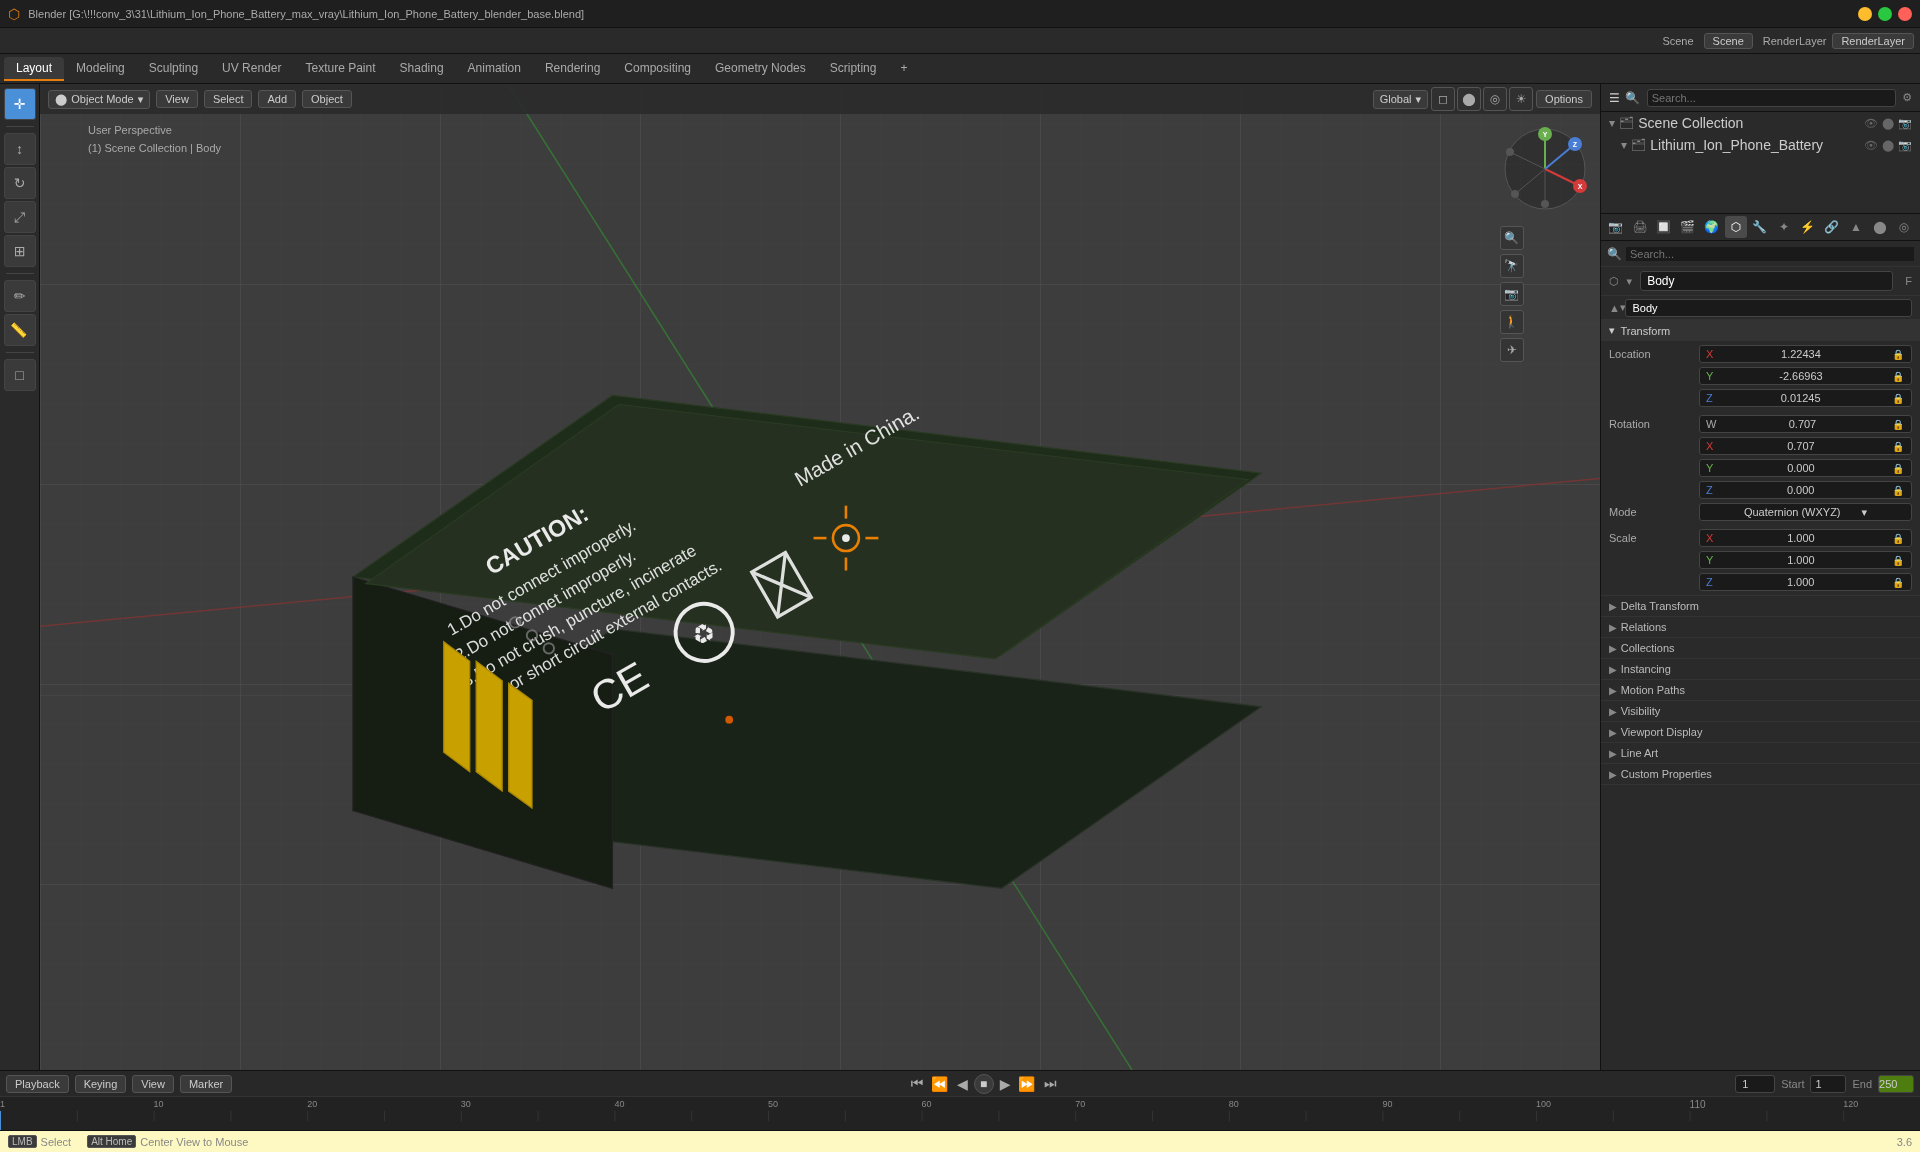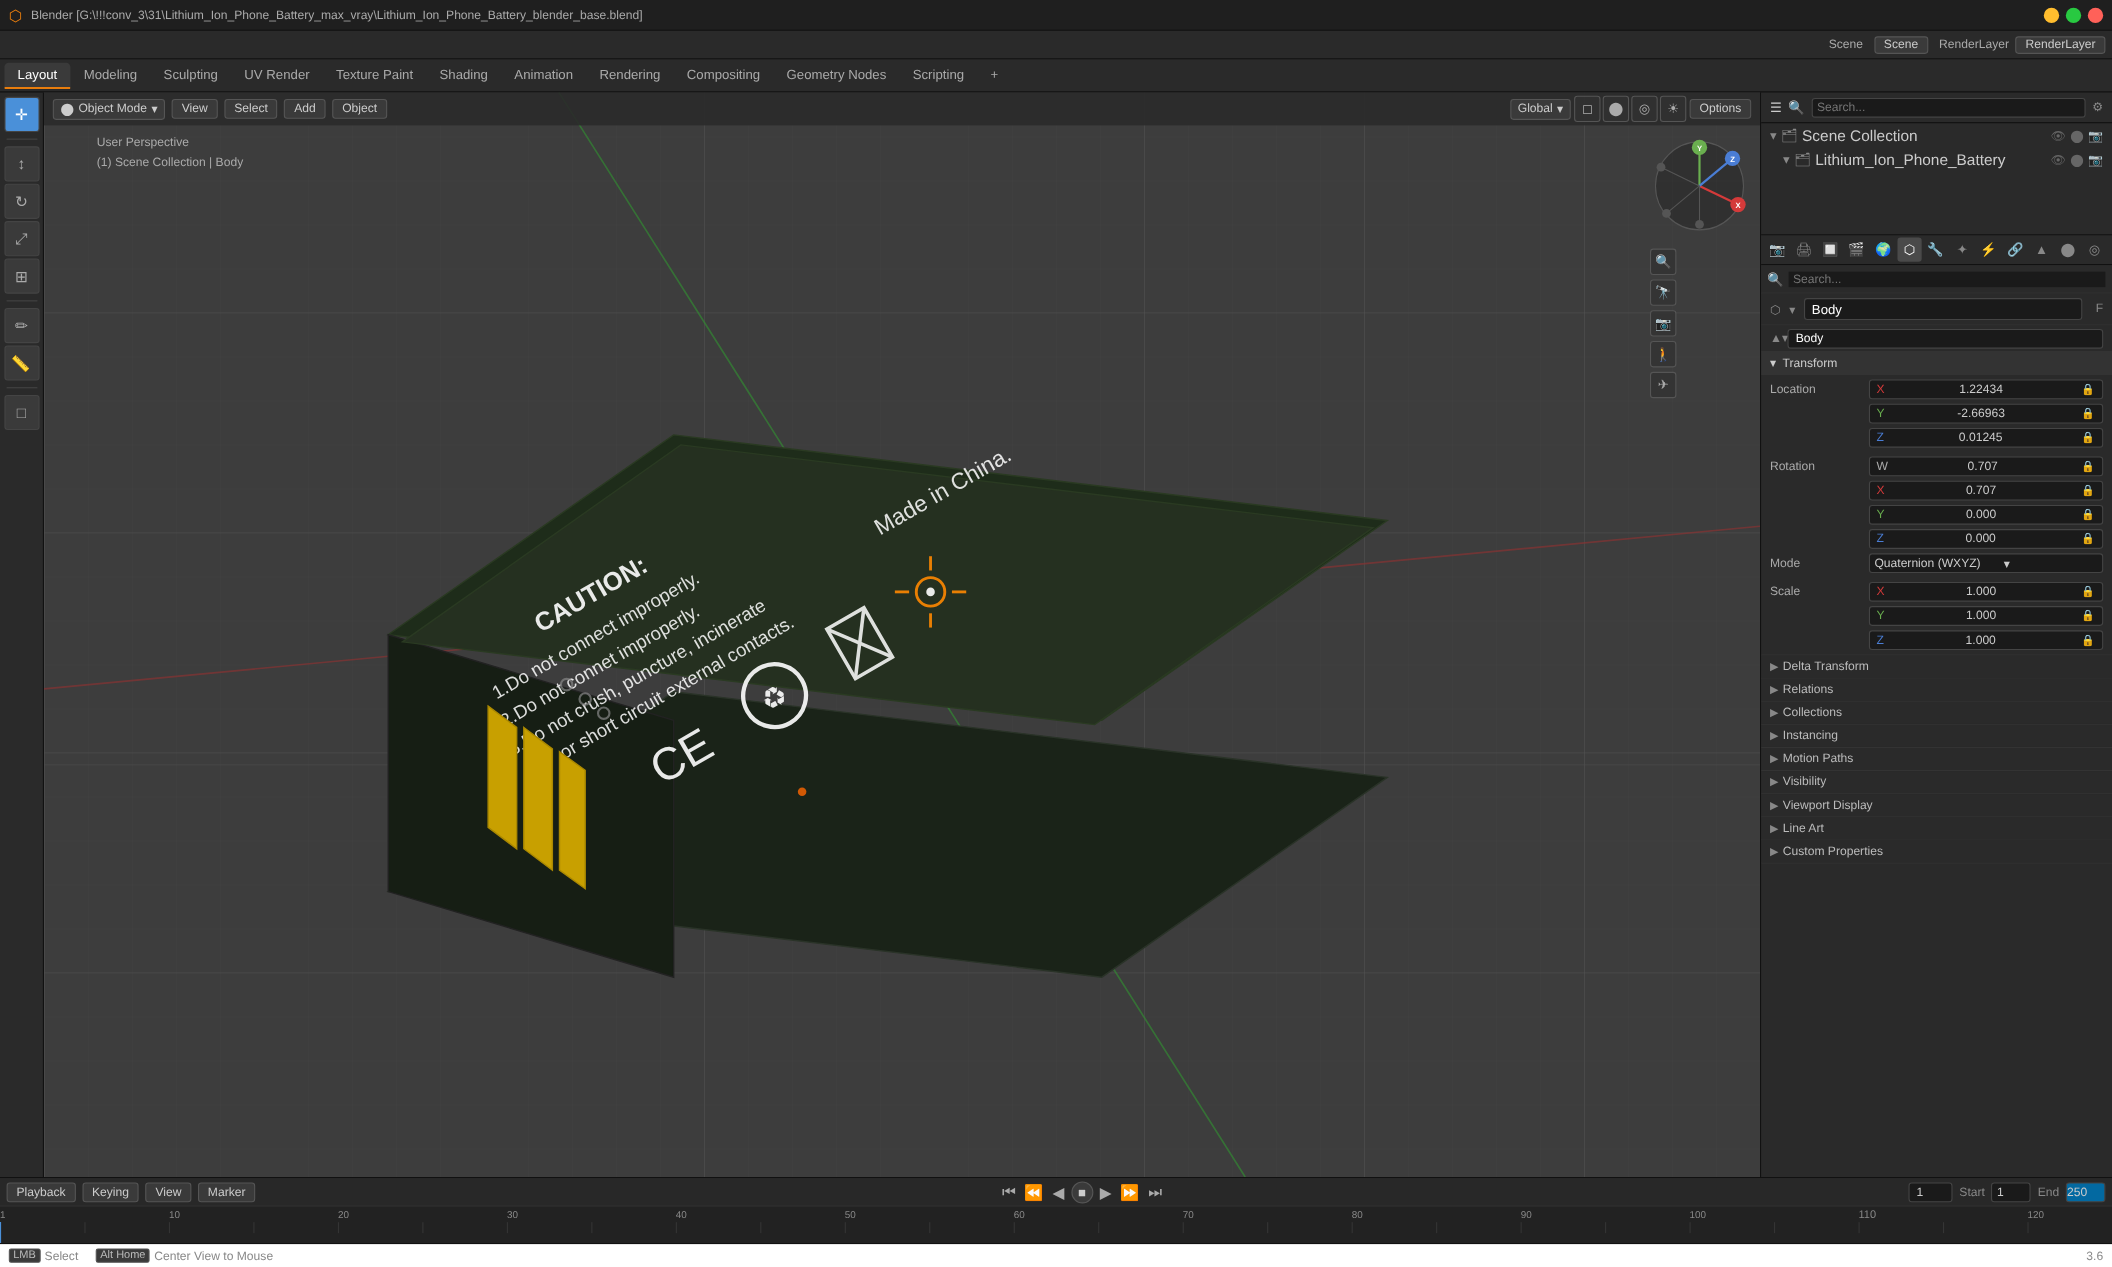--- a/index.html
+++ b/index.html
@@ -279,21 +279,21 @@
       flex: 1;
       height: 34px;
       position: relative;
       background: #222;
       overflow: hidden;
     }
 
     
     #statusbar {
       height: 22px;
-      background: #ffffff;
+      background: #fef9c3;
       border-top: 1px solid #111;
       display: flex;
       align-items: center;
       padding: 0 8px;
       gap: 16px;
       flex-shrink: 0;
     }
     .status-item {
       color: #888;
       font-size: 11px;
@@ -433,21 +433,21 @@
     .dropdown-field {
       background: #1a1a1a;
       border: 1px solid #444;
       border-radius: 3px;
       color: #ccc;
       font-size: 11px;
       padding: 1px 4px;
       height: 18px;
       display: flex;
       align-items: center;
-      justify-content: flex-start;
+      justify-content: center;
       cursor: pointer;
       gap: 21px;
     }
   </style>
 </head>
 <body>
 
 <div id="app">
 
   <div id="titlebar">
@@ -906,21 +906,21 @@
           <span class="timeline-btn">⏭</span>
         </div>
 
         <span style="flex:1;"></span>
 
         <div style="background:#1a1a1a; border:1px solid #444; border-radius:3px; color:#ccc; font-size:11px; padding:1px 6px; min-width:40px; text-align:center; height:18px; display:flex; align-items:center;">1</div>
 
         <span style="color:#888; font-size:11px;">Start</span>
         <div style="background:#1a1a1a; border:1px solid #444; border-radius:3px; color:#ccc; font-size:11px; padding:1px 4px; min-width:36px; text-align:center; height:18px; display:flex; align-items:center;">1</div>
         <span style="color:#888; font-size:11px;">End</span>
-        <div style="background:#0369a1; border:1px solid #444; border-radius:3px; color:#ccc; font-size:11px; padding:1px 0; min-width:36px; text-align:left; height:18px; display:flex; align-items:center;">250</div>
+        <div style="background:#4d7c0f; border:1px solid #444; border-radius:3px; color:#ccc; font-size:11px; padding:1px 0; min-width:36px; text-align:left; height:18px; display:flex; align-items:center;">250</div>
       </div>
     </div>
 
     <div id="timeline-ruler" style="position:relative; overflow:hidden;">
 
       <div style="position:absolute; top:2px; left:0; right:0; height:14px; display:flex;">
         <div style="position:absolute; left:0px; top:0; font-size:9px; color:#888;">1</div>
         <div style="position:absolute; left:8%; top:0; font-size:9px; color:#888;">10</div>
         <div style="position:absolute; left:16%; top:0; font-size:9px; color:#888;">20</div>
         <div style="position:absolute; left:24%; top:0; font-size:9px; color:#888;">30</div>

